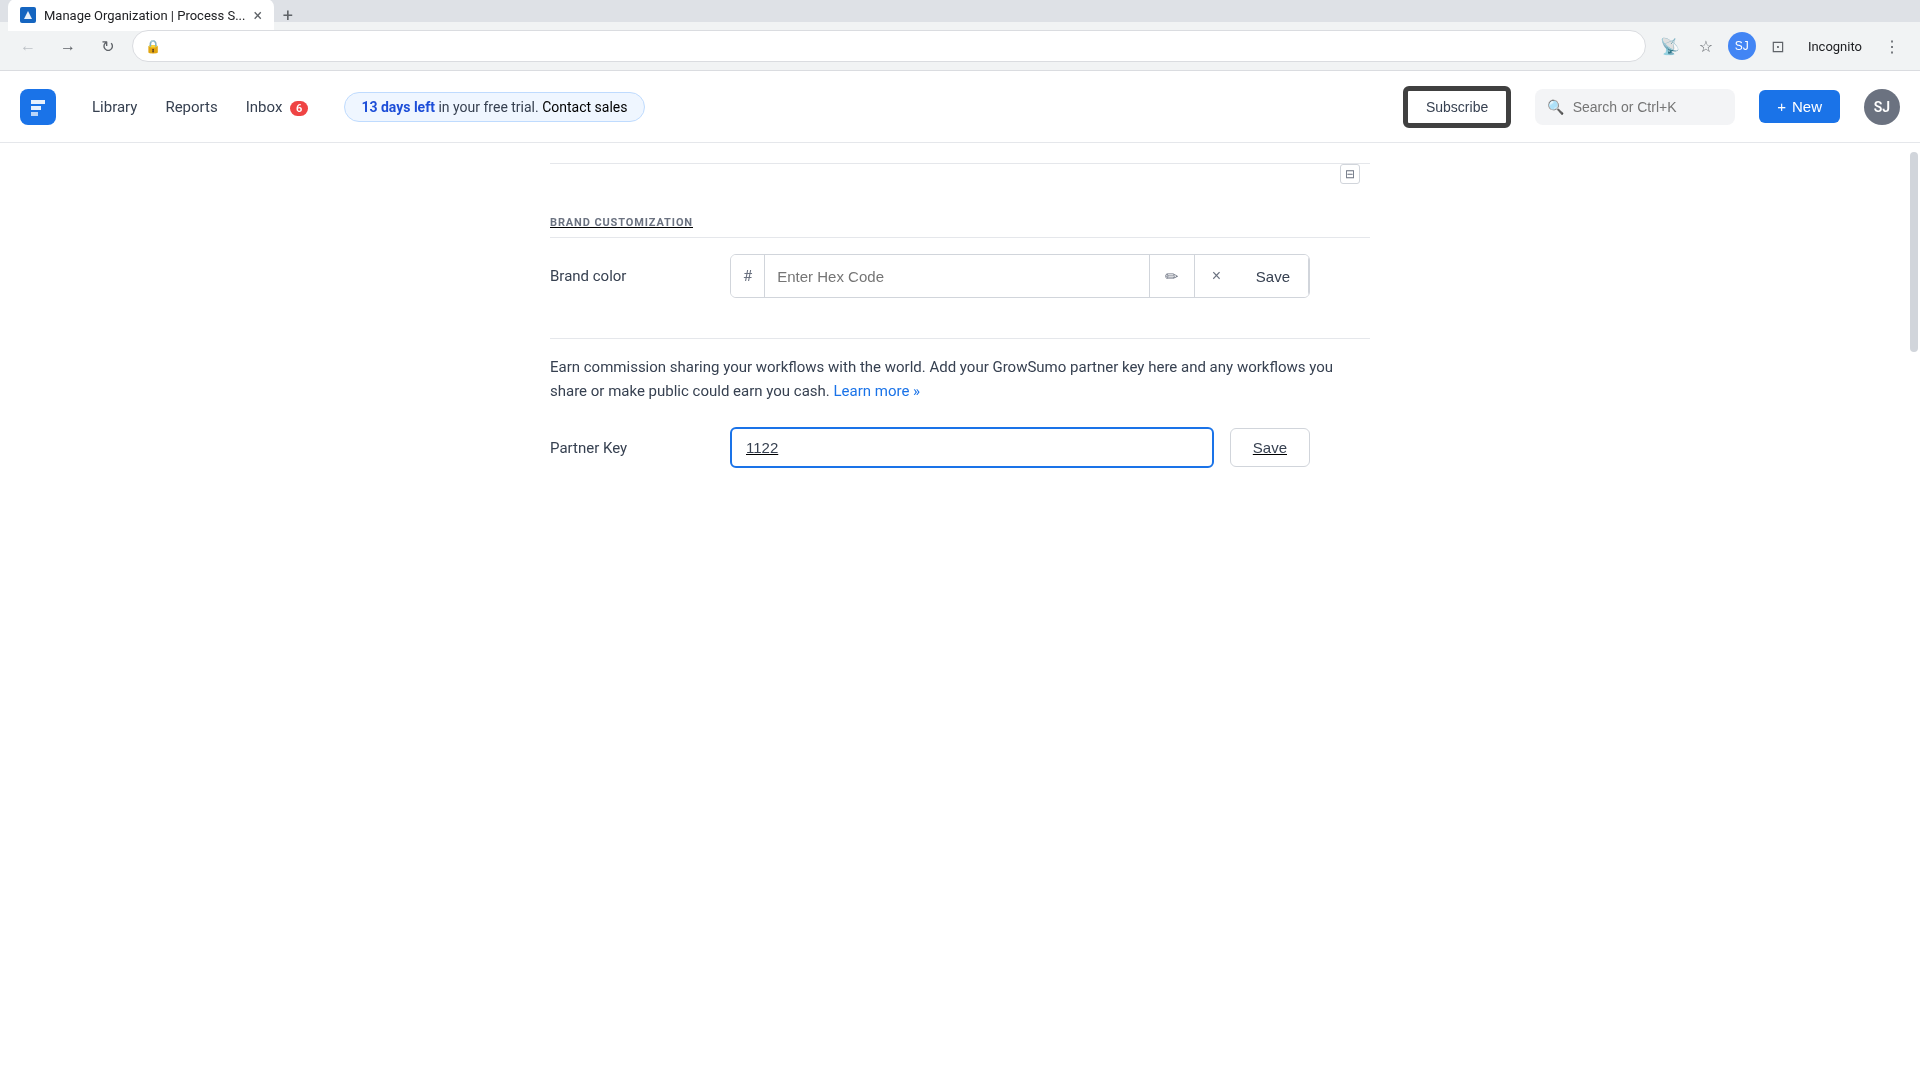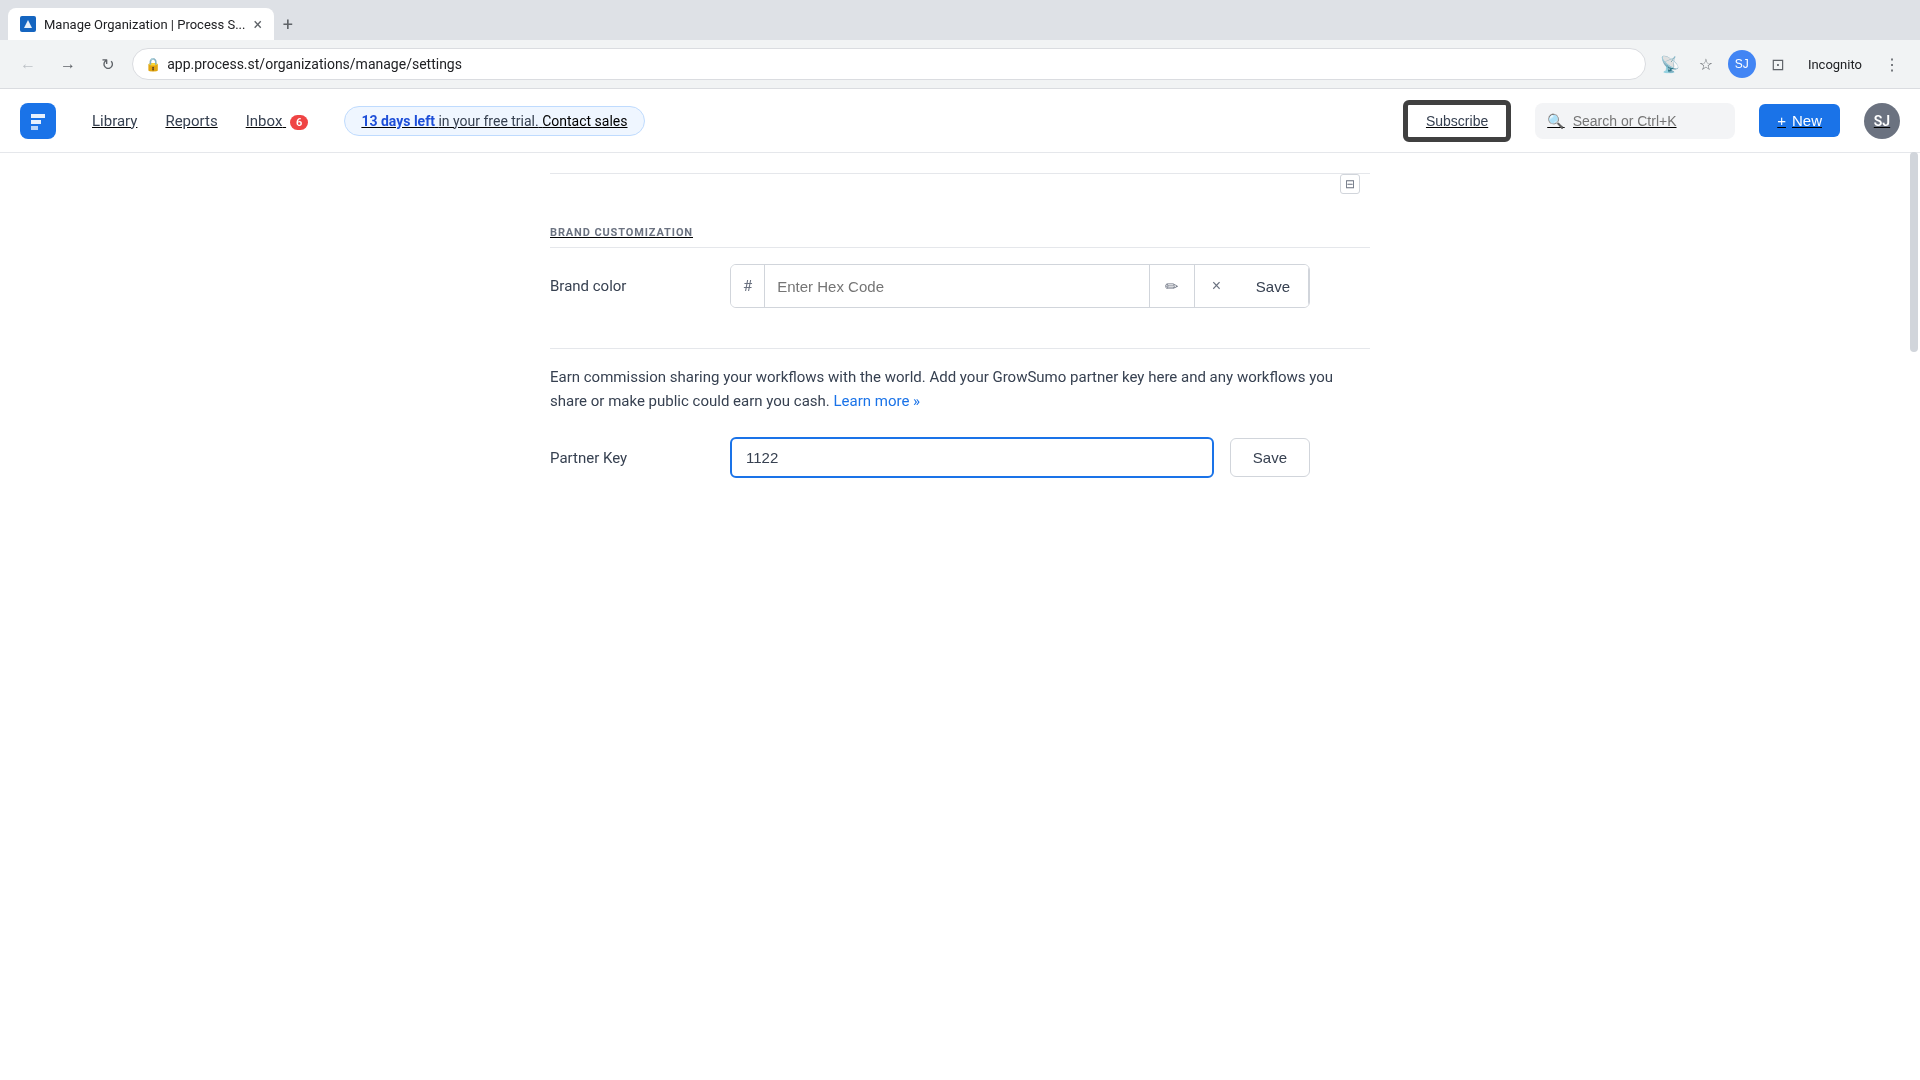--- a/index.html
+++ b/index.html
@@ -1,39 +1,39 @@
 <!DOCTYPE html>
 <html><head>
   <meta charset="utf-8">
   <style>
     * { box-sizing: border-box; margin: 0; padding: 0; }
     body { font-family: -apple-system, BlinkMacSystemFont, 'Segoe UI', Roboto, sans-serif; background: #fff; overflow-x: hidden; }
 
     
     .browser-chrome { background: #f1f3f4; border-bottom: 1px solid #dadce0; }
-    .browser-tabs { display: flex; align-items: center; padding: 8px 0 0 8px; background: #dee1e6; height: 40px; }
+    .browser-tabs { display: flex; align-items: center; padding: 8px 0 0 8px; background: #dee1e6; height: 22px; }
     .browser-tab { display: flex; align-items: center; background: #fff; border-radius: 8px 8px 0 0; padding: 0 12px; height: 32px; font-size: 13px; color: #202124; gap: 8px; min-width: 200px; }
     .browser-tab .favicon { width: 16px; height: 16px; background: #1565c0; border-radius: 2px; display: flex; align-items: center; justify-content: center; }
     .browser-tab .tab-title { flex: 1; white-space: nowrap; overflow: hidden; text-overflow: ellipsis; }
     .browser-tab .close-btn { color: #5f6368; font-size: 16px; cursor: pointer; }
     .new-tab-btn { width: 28px; height: 28px; display: flex; align-items: center; justify-content: center; color: #5f6368; font-size: 18px; cursor: pointer; }
 
     .browser-toolbar { display: flex; align-items: center; padding: 6px 12px; gap: 8px; background: #f1f3f4; height: 48px; }
     .nav-btn { width: 32px; height: 32px; border-radius: 50%; border: none; background: transparent; cursor: pointer; display: flex; align-items: center; justify-content: center; color: #5f6368; font-size: 16px; }
     .nav-btn.disabled { color: #bdc1c6; cursor: default; }
     .address-bar { flex: 1; display: flex; align-items: center; background: #fff; border: 1px solid #dadce0; border-radius: 20px; padding: 0 12px; height: 32px; gap: 6px; }
     .address-bar .lock-icon { color: #5f6368; font-size: 13px; }
     .address-bar .url-text { font-size: 14px; color: #202124; flex: 1; }
     .toolbar-actions { display: flex; align-items: center; gap: 4px; }
     .toolbar-icon-btn { width: 32px; height: 32px; border-radius: 50%; border: none; background: transparent; cursor: pointer; display: flex; align-items: center; justify-content: center; color: #5f6368; font-size: 16px; }
     .incognito-btn { display: flex; gap: 6px; padding: 4px 10px; background: transparent; border: none; cursor: pointer; font-size: 13px; color: #202124; }
     .avatar-chrome { width: 28px; height: 28px; border-radius: 50%; background: #4285f4; display: flex; align-items: center; justify-content: center; color: #fff; font-size: 12px; }
 
     
-    .app-header { display: flex; align-items: center; padding: 0 20px; height: 64px; border-bottom: 1px solid #e5e7eb; background: #fff; gap: 24px; text-decoration: underline; }
+    .app-header { display: flex; align-items: center; padding: 0 20px; height: 72px; border-bottom: 1px solid #e5e7eb; background: #fff; gap: 24px; }
     .app-logo { display: flex; align-items: center; }
     .logo-mark { width: 36px; height: 36px; background: #1a73e8; border-radius: 8px; display: flex; align-items: center; justify-content: center; }
     .nav-links { display: flex; align-items: center; gap: 4px; }
     .nav-link { padding: 8px 12px; font-size: 15px; color: #374151; cursor: pointer; border-radius: 6px; text-decoration: none; }
     .nav-link .badge { display: inline-flex; align-items: center; justify-content: center; background: #ef4444; color: #fff; border-radius: 10px; padding: 1px 6px; font-size: 11px; font-weight: 600; margin-left: 4px; }
     .trial-banner { background: #eff6ff; border: 1px solid #bfdbfe; border-radius: 20px; padding: 6px 16px; font-size: 14px; color: #374151; }
     .trial-banner strong { color: #1d4ed8; }
     .trial-banner a { color: #000000; text-decoration: none; }
     .header-spacer { flex: 1; }
     .subscribe-btn { padding: 8px 18px; border: 5px solid #404040; border-radius: 6px; background: #fff; font-size: 14px; color: #374151; cursor: pointer; }
@@ -90,21 +90,20 @@
     </div>
     <div class="new-tab-btn">+</div>
   </div>
 
   <div class="browser-toolbar">
     <button class="nav-btn disabled">←</button>
     <button class="nav-btn">→</button>
     <button class="nav-btn">↻</button>
     <div class="address-bar">
       <span class="lock-icon">🔒</span>
-      <span class="url-text">app.process.st/organizations/manage/settings</span>
     </div>
     <div class="toolbar-actions">
       <button class="toolbar-icon-btn">📡</button>
       <button class="toolbar-icon-btn">☆</button>
       <button class="toolbar-icon-btn">
         <div class="avatar-chrome">SJ</div>
       </button>
       <button class="toolbar-icon-btn">⊡</button>
       <div class="incognito-btn">
         <span>Incognito</span>
@@ -191,21 +190,21 @@
     <div class="section-header">
       <hr class="section-divider">
     </div>
 
     <p class="section-description">
       <span>Earn commission sharing your workflows with the world. Add your GrowSumo partner key here and any workflows you share or make public could earn you cash. </span><a href="#">Learn more »</a>
     </p>
 
     <div class="field-row">
       <span class="field-label">Partner Key</span>
-      <div class="partner-key-row" style="flex:1; max-width: 580px; display:flex; gap:16px;">
+      <div class="partner-key-row" style="flex:1; max-width: 580px; display:flex; gap:16px;text-decoration:underline;">
         <input type="text" class="partner-key-input" value="1122" style="">
         <button class="partner-save-btn">Save</button>
       </div>
     </div>
   </div>
 
 </div>
 
 <div class="scrollbar">
   <div class="scrollbar-thumb"></div>

